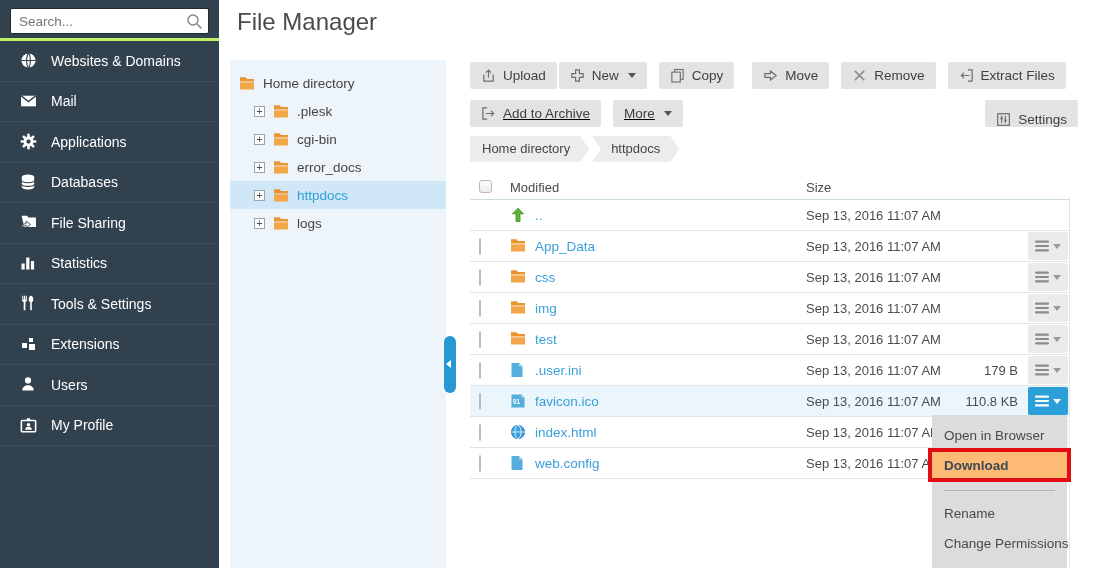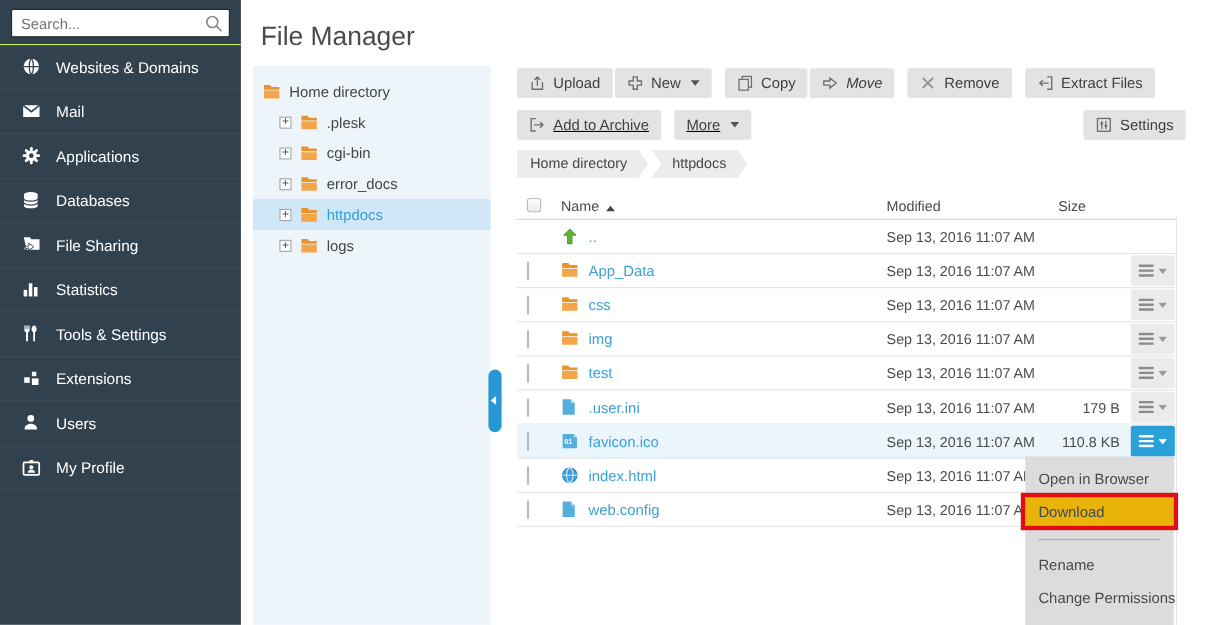--- a/index.html
+++ b/index.html
@@ -1,33 +1,33 @@
 <!DOCTYPE html>
 <html><head>
 <meta charset="utf-8">
 <style>
   * { margin:0; padding:0; box-sizing:border-box; }
   html,body { width:1099px; height:568px; background:#fff; overflow:hidden;
     font-family:"Liberation Sans","DejaVu Sans",sans-serif; }
 
   
   .sidebar { position:absolute; left:0; top:0; width:219px; height:568px; background:#32414e; }
-  .search-wrap { position:relative; height:41px; padding:8px 10px 0 10px; border-bottom:1px solid #bef264; }
+  .search-wrap { position:relative; height:41px; padding:8px 10px 0 10px; border-bottom:3px solid #bef264; }
   .search-input { width:199px; height:26px; border:1px solid #1f2a33; border-radius:2px;
     padding:0 28px 0 8px; font-size:13.5px; color:#333; background:#fff; outline:none;
     font-family:inherit; }
   .search-ico { position:absolute; right:16px; top:13px; width:17px; height:17px; }
   .side-item { display:flex; align-items:center; height:40.5px; padding-left:20px;
     border-bottom:1px solid #3d4c5a; color:#fff; font-size:14px; cursor:pointer;text-align:center; }
   .side-item.active { background:#00a5e0; border-bottom-color:#00a5e0; }
   .side-item .ico { width:18px; height:17px; margin-right:13px; display:inline-flex; }
   .ico svg { display:block; }
 
   
-  .page-title { position:absolute; left:237px; top:20px; font-size:24px; color:#4b4b4b; }
+  .page-title { position:absolute; left:237px; top:8px; font-size:24px; color:#4b4b4b; }
 
   
   .tree-panel { position:absolute; left:230px; top:60px; width:216px; height:508px;
     background:#edf4fa; padding-top:9px; }
   .tree-row { display:flex; align-items:center; height:28px; font-size:13.5px; color:#454545; cursor:pointer; }
   .tree-root { padding-left:9px; }
   .tree-child { padding-left:24px; }
   .tree-row.selected { background:#cfe7f7; color:#2f9fd8; }
   .expander { width:11px; height:11px; background:#fff; border:1px solid #9aa4ab; margin-right:8px;
     font-size:11px; line-height:9px; text-align:center; color:#555; flex:0 0 auto; cursor:pointer; }
@@ -40,21 +40,21 @@
 
   
   .content { position:absolute; left:470px; top:62px; width:608px; }
   .tb-row { display:flex; align-items:center; height:27px; }
   .tb-row2 { margin-top:11px; }
   .btn { display:inline-flex; align-items:center; gap:7px; background:#e3e3e3; height:27px;
     padding:0 11px; font-size:13.5px; color:#3f3f3f; border-radius:2px; cursor:pointer; white-space:nowrap; }
   .btn .ico { display:inline-flex; width:15px; height:15px; }
   .caret { display:inline-block; border-left:4px solid transparent; border-right:4px solid transparent;
     border-top:5px solid #555; margin-left:2px; }
-  .settings-btn { margin-left:auto; }
+  .settings-btn { margin-left:auto;align-items:flex-end; }
 
   .breadcrumb { margin-top:9px; display:flex; }
   .crumb { background:#ececec; height:26px; line-height:26px; padding:0 19px 0 12px;
     font-size:13px; color:#464646; margin-right:3px; cursor:pointer;
     clip-path:polygon(0 0, calc(100% - 9px) 0, 100% 50%, calc(100% - 9px) 100%, 0 100%); }
   .crumb + .crumb { padding-left:19px;
     clip-path:polygon(0 0, calc(100% - 9px) 0, 100% 50%, calc(100% - 9px) 100%, 0 100%, 9px 50%); }
 
   
   .file-table { margin-top:14px; width:599px; }
@@ -73,21 +73,21 @@
     border-left:4px solid transparent; border-right:4px solid transparent; border-bottom:5px solid #444; }
   .row-menu-btn { width:40px; height:28px; background:#ebebeb; border-radius:2px;
     display:flex; align-items:center; justify-content:center; gap:4px; cursor:pointer; }
   .row-menu-btn.active { background:#2b9fd8; }
   .right-edge { position:absolute; left:1069px; top:197px; width:1px; height:371px; background:#e2e7ea; }
 
   
   .context-menu { position:absolute; left:932px; top:415px; width:135px; background:#dcdcdc;
     padding:6px 0 14px 0; z-index:10; }
   .menu-item { height:30px; line-height:30px; padding-left:12px; font-size:13.5px; color:#4a4a4a; cursor:pointer; white-space:nowrap; }
-  .menu-item.hl { background:#eab308; color:#3c4a56; }
+  .menu-item.hl { background:#fdba74; color:#3c4a56;font-weight:bold; }
   .menu-div { height:1px; background:#b3b3b3; margin:9px 12px 8px 12px; }
   .annotation-box { position:absolute; left:928px; top:448px; width:143px; height:34px;
     border:4px solid #e20d12; z-index:11; pointer-events:none; }
 </style>
 </head>
 <body>
 
 <div class="sidebar">
   <div class="search-wrap">
     <input class="search-input" type="text" placeholder="Search..." style="">
@@ -298,21 +298,21 @@
       </div>
       <div class="btn" style="margin-left: 12px;">
         <span class="ico">
           <svg width="15" height="15" viewBox="0 0 16 16">
             <rect x="5" y="1.6" width="9" height="10.5" fill="none" stroke="#6e6e6e" stroke-width="1.2"></rect>
             <rect x="2" y="4.4" width="9" height="10.5" fill="#e3e3e3" stroke="#6e6e6e" stroke-width="1.2"></rect>
           </svg>
         </span>
         <span>Copy</span>
       </div>
-      <div class="btn" style="margin-left: 2px; font-style: italic;">
+      <div class="btn" style="margin-left: 18px;">
         <span class="ico">
           <svg width="15" height="15" viewBox="0 0 16 16">
             <path d="M2 6h6V3.2L14 8l-6 4.8V10H2z" fill="none" stroke="#6e6e6e" stroke-width="1.3"></path>
           </svg>
         </span>
         <span>Move</span>
       </div>
       <div class="btn" style="margin-left: 12px;">
         <span class="ico">
           <svg width="15" height="15" viewBox="0 0 16 16">
@@ -360,23 +360,20 @@
     </div>
   </div>
   <div class="breadcrumb">
       <div class="crumb">Home directory</div>
       <div class="crumb">httpdocs</div>
     </div>
 
   <div class="file-table">
     <div class="t-head">
       <div><span class="cbx" style="display:inline-block;"></span></div>
-      <div>
-        <span>Name</span><span class="sort-arrow"></span>
-      </div>
       <div>Modified</div>
       <div>Size</div>
       <div></div>
     </div>
     <div>
         <div class="t-row">
           <div></div>
           <div class="cell-name">
             <span class="ico">
               <svg width="16" height="16" viewBox="0 0 16 16">

